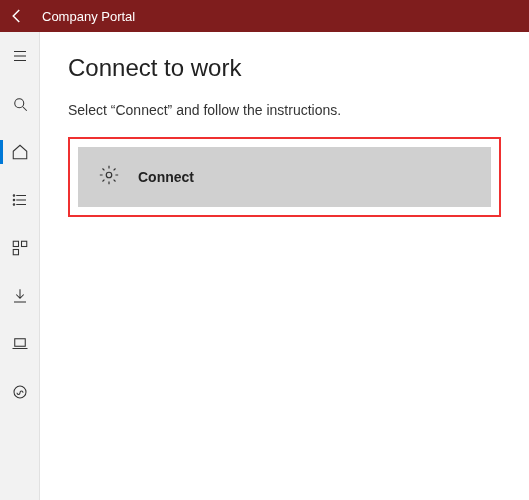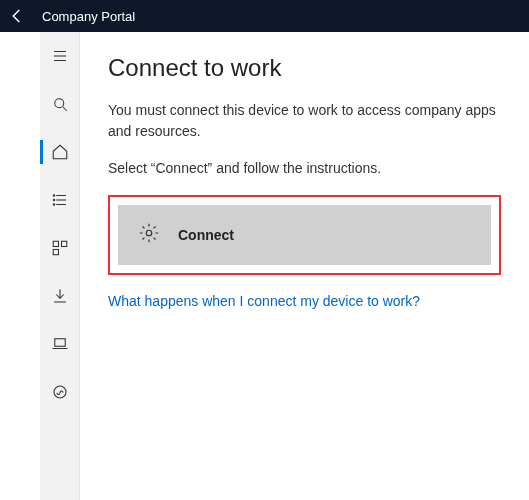--- a/index.html
+++ b/index.html
@@ -4,33 +4,32 @@
   <style>
     * { margin: 0; padding: 0; box-sizing: border-box; }
     body {
       width: 529px; height: 500px;
       font-family: "Segoe UI", Arial, sans-serif;
       background: #fff;
       overflow: hidden;
     }
     .titlebar {
       height: 32px;
-      background: #0f172a;
+      background: #7f1d1d;
       color: #fff;
       display: flex;
       align-items: center;
       padding: 0 8px;
       gap: 16px;
       font-size: 13px;
     }
     .titlebar .back-icon { width: 18px; height: 18px; display: flex; align-items: center; justify-content: center; }
     .shell {
       display: flex;
       height: calc(500px - 32px);
-      margin-left: 40px;
     }
     .sidebar {
       width: 40px;
       background: #f2f2f2;
       border-right: 1px solid #e1e1e1;
       display: flex;
       flex-direction: column;
       align-items: center;
       padding-top: 8px;
       gap: 16px;
@@ -156,30 +155,28 @@
     <span class="side-icon">
       <svg viewBox="0 0 24 24">
           <circle cx="12" cy="12" r="8"></circle>
           <path d="M8 13 C8 16 12 16 12 13 C12 10 16 10 16 13"></path>
         </svg>
     </span>
   </div>
 
   <div class="content">
     <div class="page-title">Connect to work</div>
-    <div class="para">You must connect this device to work to access company apps and resources.</div>
     <div class="para">Select “Connect” and follow the instructions.</div>
 
     <div class="connect-wrap">
       <div class="connect-btn">
         <span>
           <svg viewBox="0 0 24 24">
               <circle cx="12" cy="12" r="3"></circle>
               <path d="M12 2 L12 5 M12 19 L12 22 M2 12 L5 12 M19 12 L22 12 M4.9 4.9 L7 7 M17 17 L19.1 19.1 M4.9 19.1 L7 17 M17 7 L19.1 4.9"></path>
             </svg>
         </span>
         <span class="connect-label">Connect</span>
       </div>
     </div>
 
-    <div class="link">What happens when I connect my device to work?</div>
   </div>
 </div>
 
 </body></html>

